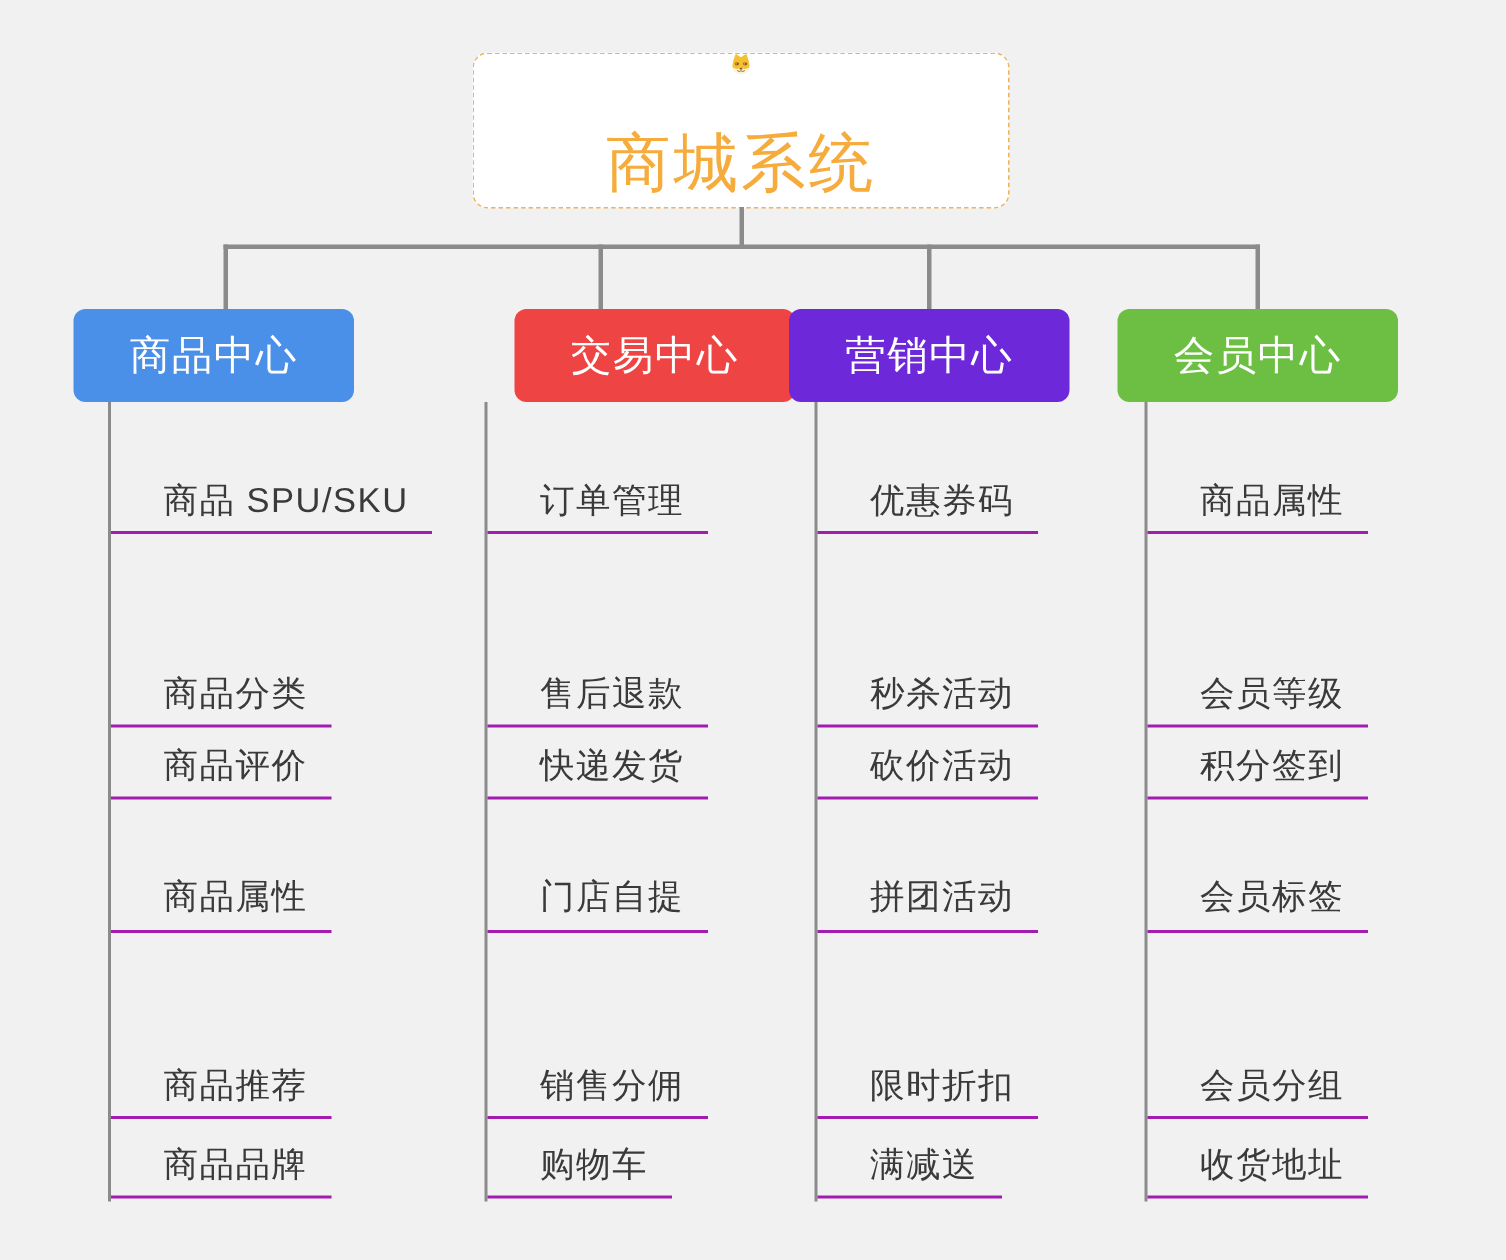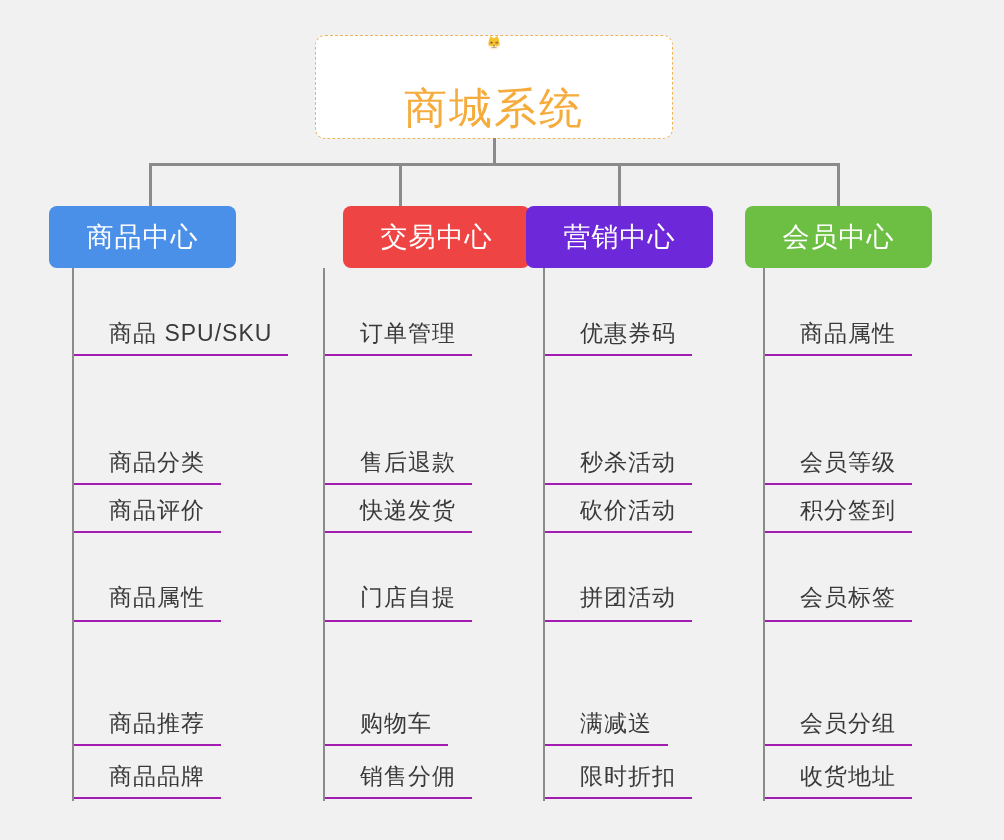--- a/index.html
+++ b/index.html
@@ -119,31 +119,31 @@
     <div class="item">商品属性</div>
     <div class="item">商品推荐</div>
     <div class="item">商品品牌</div>
   </div>
 
   <div class="branch-col c1">
     <div class="item">订单管理</div>
     <div class="item">售后退款</div>
     <div class="item">快递发货</div>
     <div class="item">门店自提</div>
+    <div class="item">销售分佣</div>
     <div class="item">购物车</div>
-    <div class="item">销售分佣</div>
   </div>
 
   <div class="branch-col c2">
     <div class="item">优惠券码</div>
     <div class="item">秒杀活动</div>
     <div class="item">砍价活动</div>
     <div class="item">拼团活动</div>
+    <div class="item">限时折扣</div>
     <div class="item">满减送</div>
-    <div class="item">限时折扣</div>
   </div>
 
   <div class="branch-col c3">
     <div class="item">商品属性</div>
     <div class="item">会员等级</div>
     <div class="item">积分签到</div>
     <div class="item">会员标签</div>
     <div class="item">会员分组</div>
     <div class="item">收货地址</div>
   </div>

